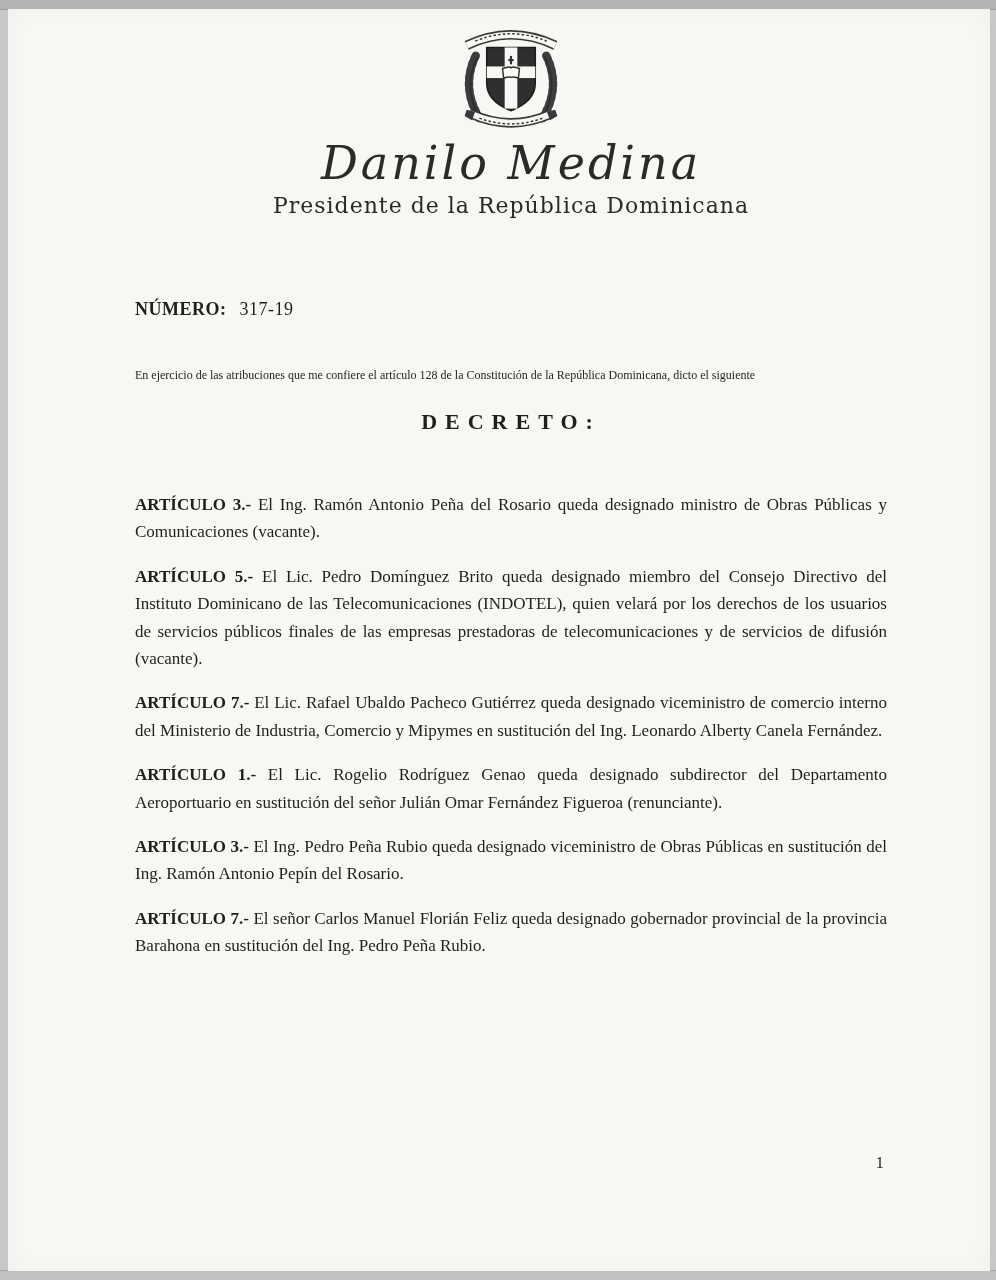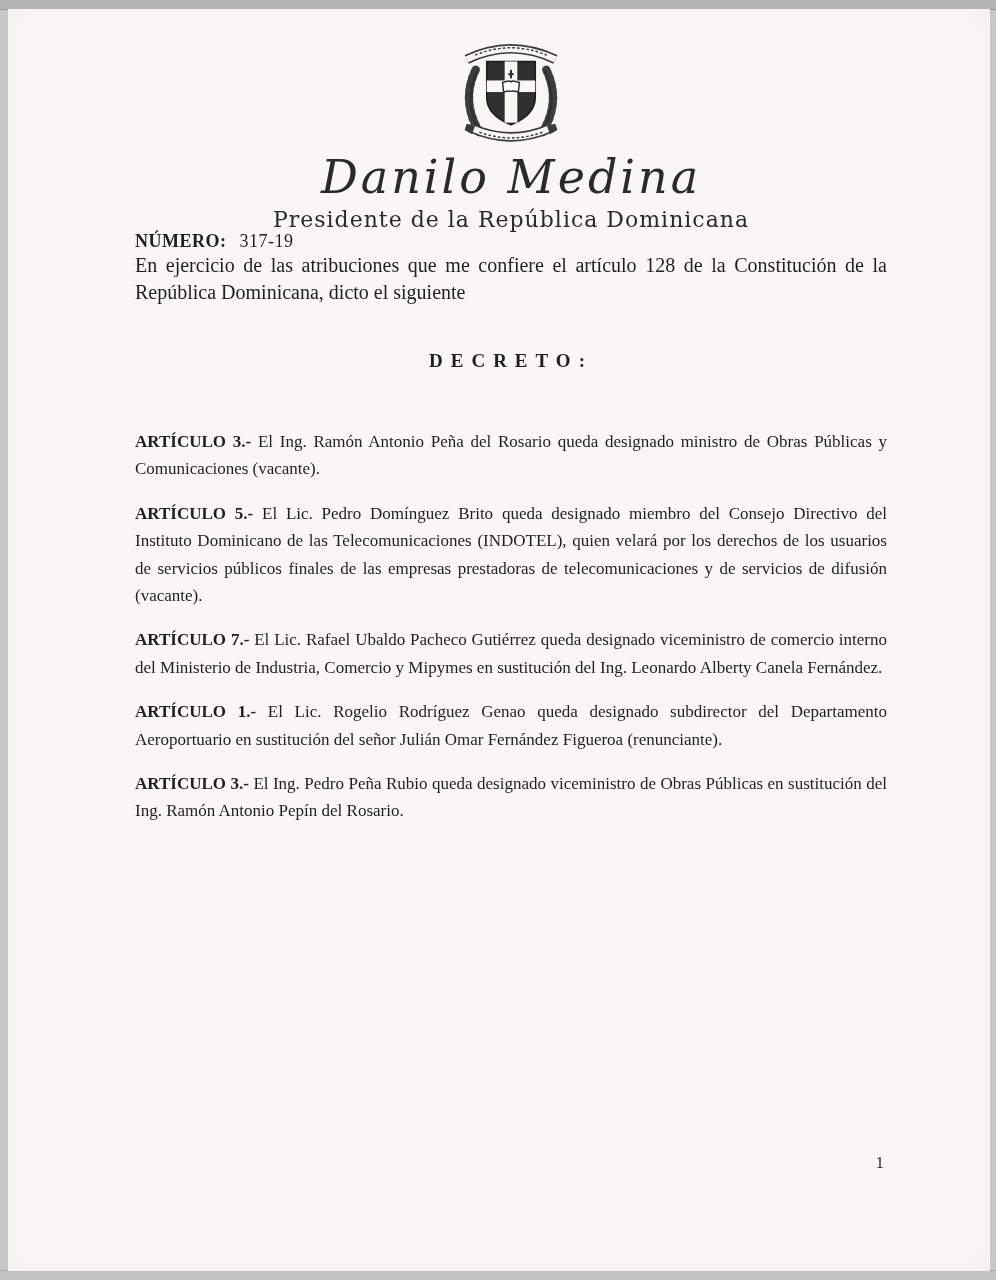--- a/index.html
+++ b/index.html
@@ -13,52 +13,54 @@
   .scan-edge-top{position:absolute;left:0;top:0;width:996px;height:9px;background:#b4b4b4;border-bottom:1px solid #9a9a9a;}
   .scan-edge-bottom{position:absolute;left:0;bottom:0;width:996px;height:9px;background:#c2c2c2;border-top:1px solid #a8a8a8;}
   .page{
     position:absolute;left:8px;top:9px;right:6px;bottom:9px;
     background:#f8f7f4;
     box-shadow:inset 0 0 24px rgba(0,0,0,0.03);
   }
   .content{
     position:absolute;left:127px;top:0;width:752px;
   }
-  .letterhead{text-align:center;padding-top:24px;line-height:1;}
+  .letterhead{text-align:center;padding-top:10px;line-height:1;}
   .crest{display:inline-block;}
   .president-name{
     font-family:"DejaVu Serif", serif;
     font-style:italic;
     font-size:46px;
     letter-spacing:3px;
     margin-top:2px;
     color:#2a2a2a;
   }
   .president-title{
     font-family:"DejaVu Serif", serif;
     font-size:22px;
     letter-spacing:1px;
     margin-top:9px;
     color:#2a2a2a;
   }
   .numero-line{
+    margin-top:82px;
     font-size:18px;
     letter-spacing:0.5px;
   }
   .numero-label{font-weight:bold;}
   .numero-value{margin-left:8px;}
   .intro{
-    font-size:20px;
+    margin-top:42px;
+    font-size:12px;
     line-height:27px;
     text-align:justify;
   }
   .decreto-heading{
-    margin-top:44px;
+    margin-top:20px;
     text-align:center;
-    font-size:19px;
+    font-size:22px;
     font-weight:bold;
     letter-spacing:8px;
   }
   .articles{margin-top:56px;}
   .article{
     font-size:17px;
     line-height:27.4px;
     text-align:justify;
     margin-bottom:14px;
   }
@@ -138,18 +140,22 @@
         <span class="article-text">El Lic. Rafael Ubaldo Pacheco Gutiérrez queda designado viceministro de comercio interno del Ministerio de Industria, Comercio y Mipymes en sustitución del Ing. Leonardo Alberty Canela Fernández.</span>
       </p>
       <p class="article">
         <span class="article-label">ARTÍCULO 1.-</span>
         <span class="article-text">El Lic. Rogelio Rodríguez Genao queda designado subdirector del Departamento Aeroportuario en sustitución del señor Julián Omar Fernández Figueroa (renunciante).</span>
       </p>
       <p class="article">
         <span class="article-label">ARTÍCULO 3.-</span>
         <span class="article-text">El Ing. Pedro Peña Rubio queda designado viceministro de Obras Públicas en sustitución del Ing. Ramón Antonio Pepín del Rosario.</span>
       </p>
+      <p class="article">
+        <span class="article-label">ARTÍCULO 7.-</span>
+        <span class="article-text">El señor Carlos Manuel Florián Feliz queda designado gobernador provincial de la provincia Barahona en sustitución del Ing. Pedro Peña Rubio.</span>
+      </p>
     </div>
 
   </div>
 
   <div class="page-number">1</div>
 </div>
 
 </body></html>

